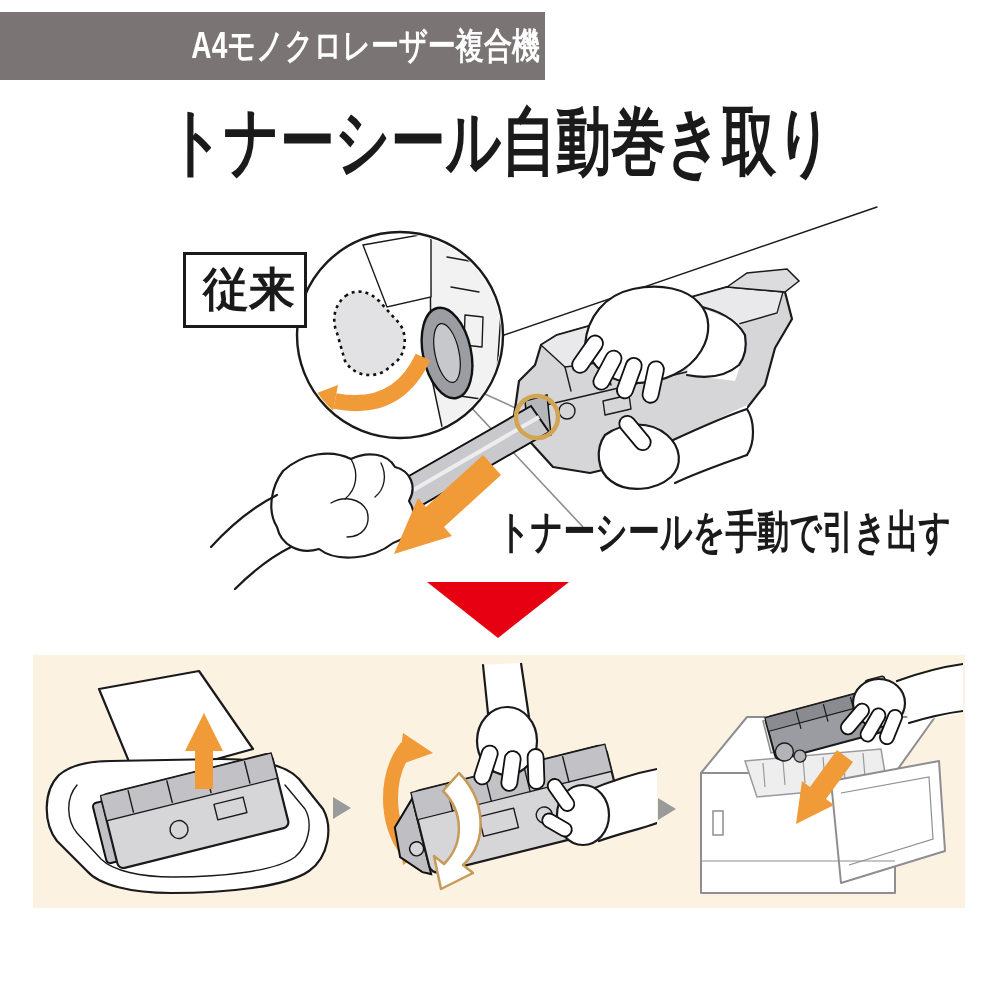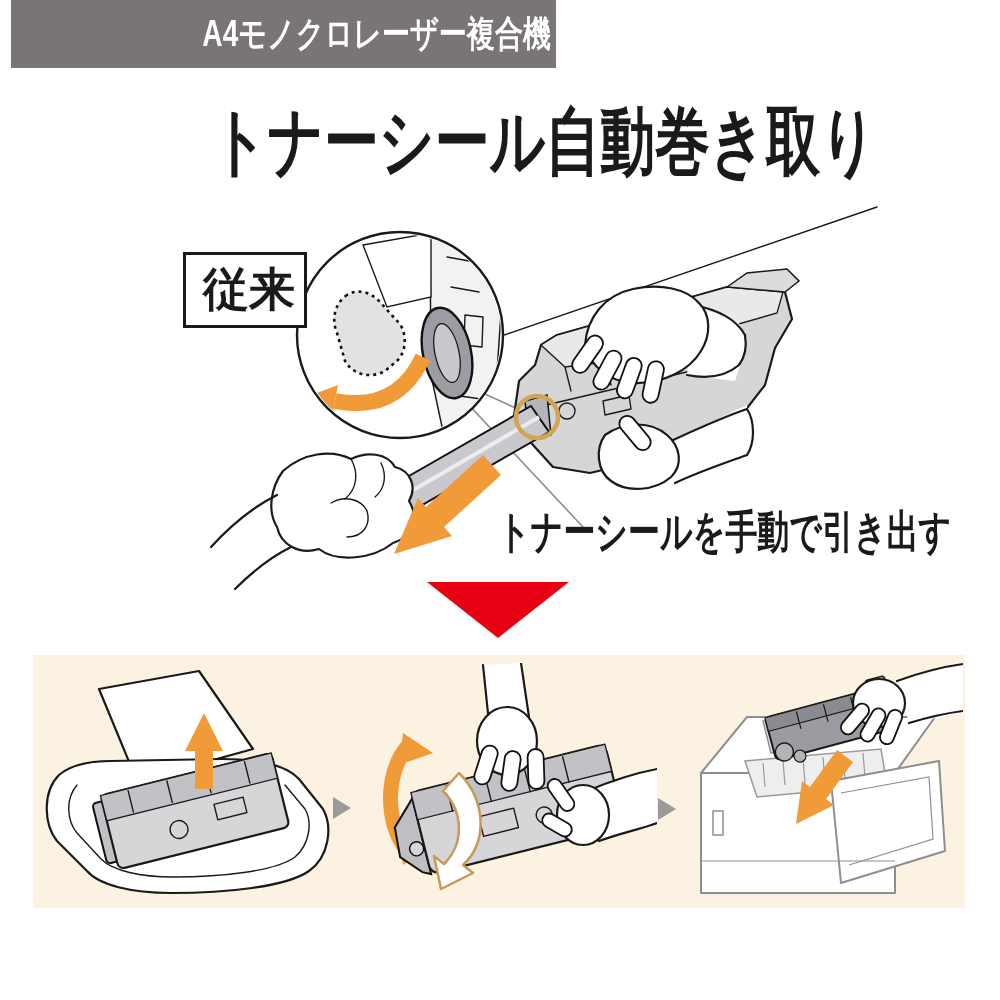--- a/index.html
+++ b/index.html
@@ -8,25 +8,25 @@
     --accent-orange:#F09A38;
     --transition-red:#E60012;
     --caption-red:#D01212;
     --separator-gray:#9A9A9A;
     --seal-gold:#D2A553;
     --ink:#111111;
   }
   html,body{margin:0;padding:0;background:#fff;}
   .page{position:relative;width:1000px;height:1000px;background:#fff;overflow:hidden;
         font-family:"Liberation Sans","DejaVu Sans",sans-serif;color:var(--ink);}
-  .banner{position:absolute;left:0;top:0;width:545px;height:68px;background:var(--banner-gray);margin-left:11px;}
+  .banner{position:absolute;left:0;top:12px;width:545px;height:68px;background:var(--banner-gray);}
   .banner span{position:absolute;right:5px;top:50%;transform:translateY(-50%) scaleX(.78);
         transform-origin:right center;white-space:nowrap;
         color:#fff;font-weight:bold;font-size:36px;letter-spacing:0px;}
-  .title{position:absolute;left:0;top:100px;width:1000px;text-align:right;line-height:1.1;}
+  .title{position:absolute;left:0;top:100px;width:1000px;text-align:center;line-height:1.1;}
   .title span{display:inline-block;transform:scaleX(.73);transform-origin:center;
         font-size:75px;font-weight:bold;white-space:nowrap;color:#1a1a1a;}
   .conv-svg{position:absolute;left:135px;top:195px;}
   .juurai{position:absolute;left:183px;top:252px;width:118px;height:70px;background:#fff;
         border:3px solid #1a1a1a;display:flex;align-items:center;justify-content:center;z-index:4;}
   .juurai span{font-size:46px;font-weight:bold;color:#1a1a1a;white-space:nowrap;margin-left:8px;}
   .pull-caption{position:absolute;left:498px;top:502px;z-index:4;}
   .pull-caption span{display:inline-block;transform:scaleX(.71);transform-origin:left center;
         font-size:45px;font-weight:bold;white-space:nowrap;color:#1a1a1a;}
   .down-arrow{position:absolute;left:420px;top:578px;}

